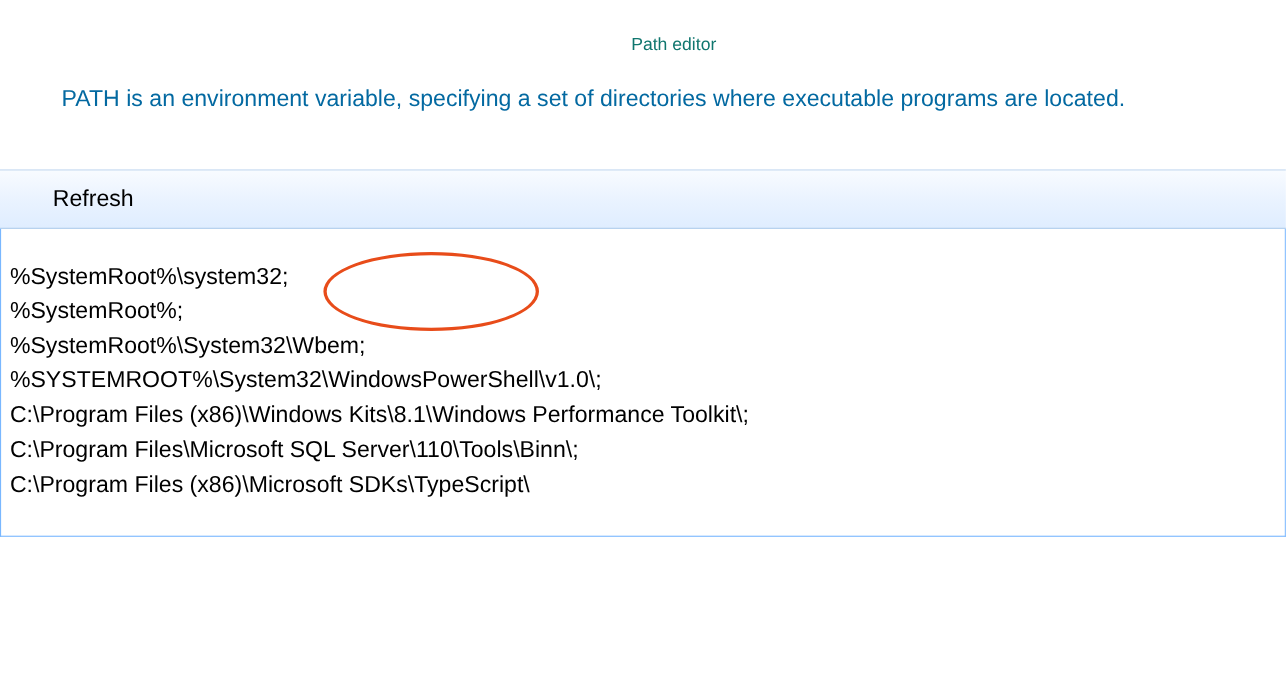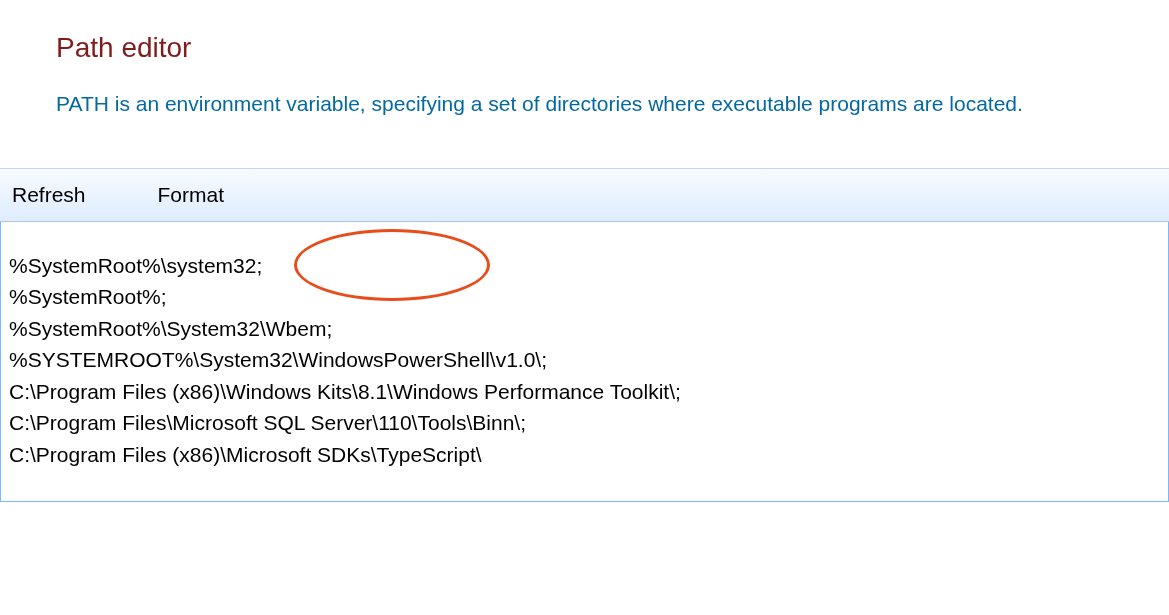--- a/index.html
+++ b/index.html
@@ -8,40 +8,42 @@
       box-sizing: border-box;
     }
     body {
       font-family: "Segoe UI", Tahoma, Geneva, sans-serif;
       background: #ffffff;
       width: 1169px;
       height: 615px;
       position: relative;
     }
     .page-title {
-      color: #7f1d1d;
-      font-size: 28px;
+      color: #0f766e;
+      font-size: 16px;
       font-weight: 400;
       padding: 32px 0 0 56px;
+      text-align: center;
     }
     .description {
       color: #0369a1;
       font-size: 21px;
       font-weight: 400;
       padding: 24px 56px 0 56px;
       line-height: 1.5;
     }
     .toolbar {
       margin-top: 48px;
       background: linear-gradient(to bottom, #f8fbff 0%, #eaf3ff 50%, #dfedff 100%);
       border-top: 1px solid #c2d8f0;
       border-bottom: 1px solid #a6c7ec;
       height: 54px;
       display: flex;
       align-items: center;
+      padding-left: 36px;
     }
     .toolbar-button {
       background: transparent;
       border: none;
       font-family: inherit;
       font-size: 21px;
       color: #000000;
       cursor: pointer;
       padding: 8px 12px;
       margin-right: 48px;
@@ -74,21 +76,20 @@
   </style>
 </head>
 <body>
 
 <h1 class="page-title">Path editor</h1>
 
 <p class="description">PATH is an environment variable, specifying a set of directories where executable programs are located.</p>
 
 <div class="toolbar">
   <button class="toolbar-button">Refresh</button>
-  <button class="toolbar-button">Format</button>
 </div>
 
 <div class="editor-area" id="editor-lines">%SystemRoot%\system32;
 %SystemRoot%;
 %SystemRoot%\System32\Wbem;
 %SYSTEMROOT%\System32\WindowsPowerShell\v1.0\;
 C:\Program Files (x86)\Windows Kits\8.1\Windows Performance Toolkit\;
 C:\Program Files\Microsoft SQL Server\110\Tools\Binn\;
 C:\Program Files (x86)\Microsoft SDKs\TypeScript\</div>
 

